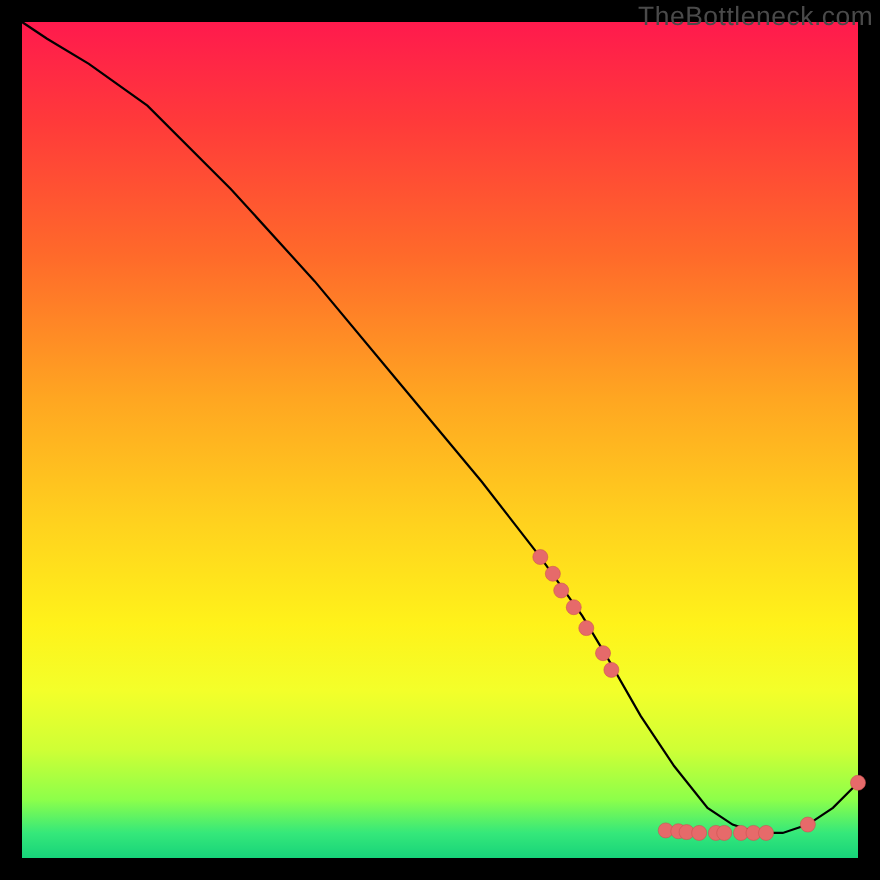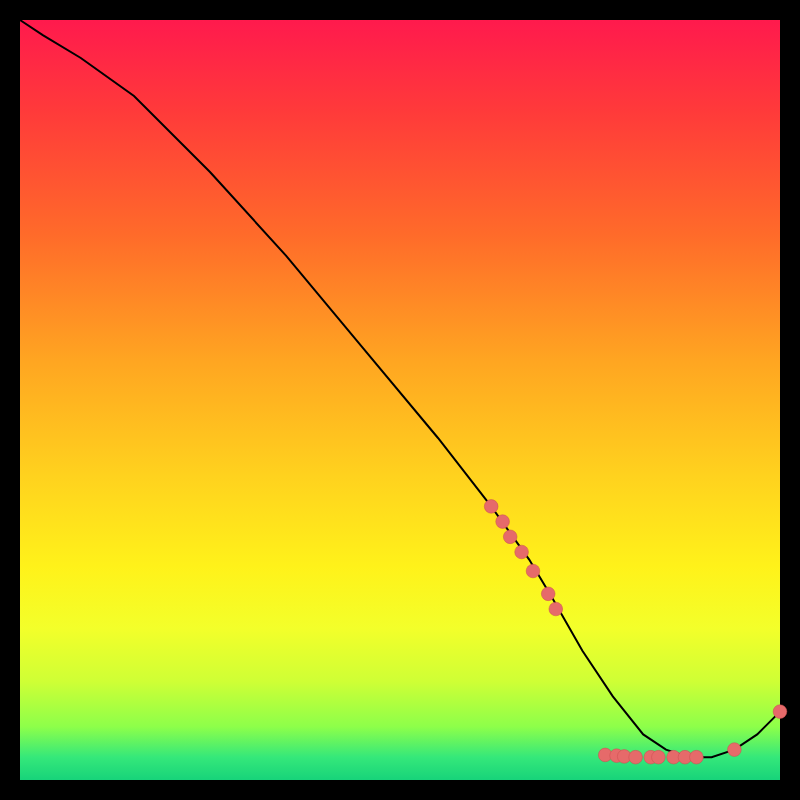--- a/index.html
+++ b/index.html
@@ -77,13 +77,14 @@
           <circle cx="83.00" cy="97.00" r="0.9" fill="#e66a6a" stroke="#c94f4f" stroke-width="0.5" vector-effect="non-scaling-stroke"></circle>
           <circle cx="84.00" cy="97.00" r="0.9" fill="#e66a6a" stroke="#c94f4f" stroke-width="0.5" vector-effect="non-scaling-stroke"></circle>
           <circle cx="86.00" cy="97.00" r="0.9" fill="#e66a6a" stroke="#c94f4f" stroke-width="0.5" vector-effect="non-scaling-stroke"></circle>
           <circle cx="87.50" cy="97.00" r="0.9" fill="#e66a6a" stroke="#c94f4f" stroke-width="0.5" vector-effect="non-scaling-stroke"></circle>
           <circle cx="89.00" cy="97.00" r="0.9" fill="#e66a6a" stroke="#c94f4f" stroke-width="0.5" vector-effect="non-scaling-stroke"></circle>
           <circle cx="94.00" cy="96.00" r="0.9" fill="#e66a6a" stroke="#c94f4f" stroke-width="0.5" vector-effect="non-scaling-stroke"></circle>
           <circle cx="100.00" cy="91.00" r="0.9" fill="#e66a6a" stroke="#c94f4f" stroke-width="0.5" vector-effect="non-scaling-stroke"></circle>
         </g>
     </svg>
   </div>
+  <div class="watermark">TheBottleneck.com</div>
 </div>
 
 </body></html>

